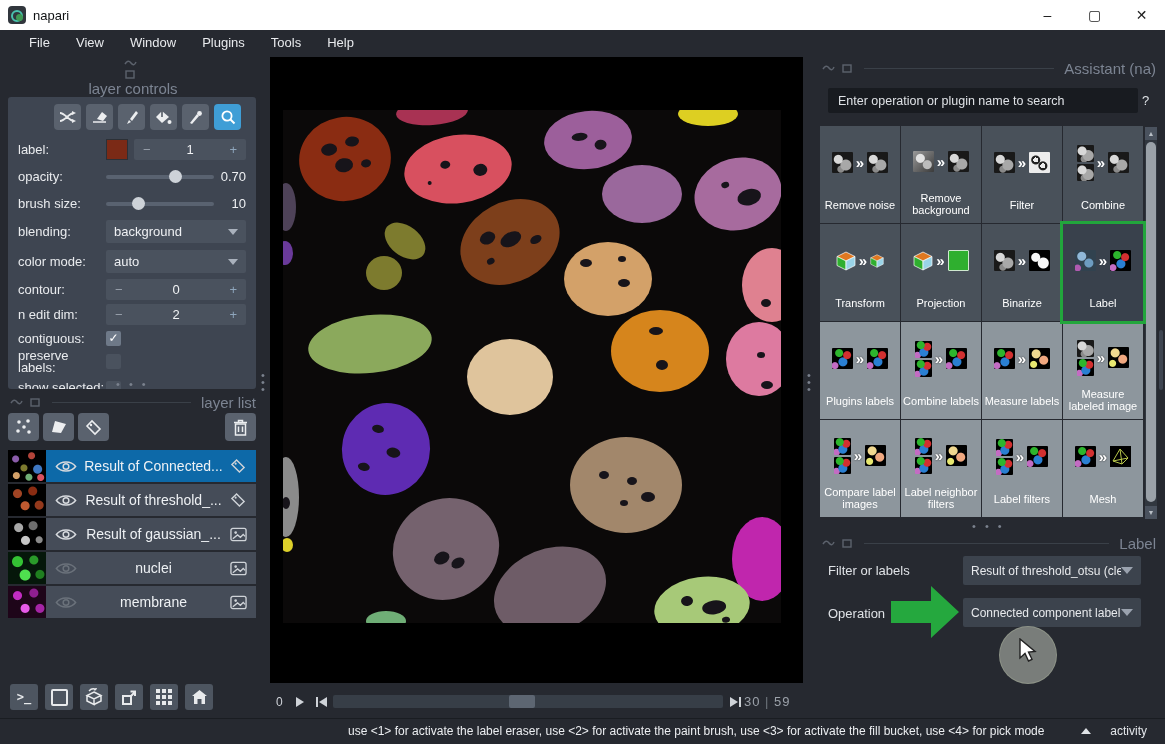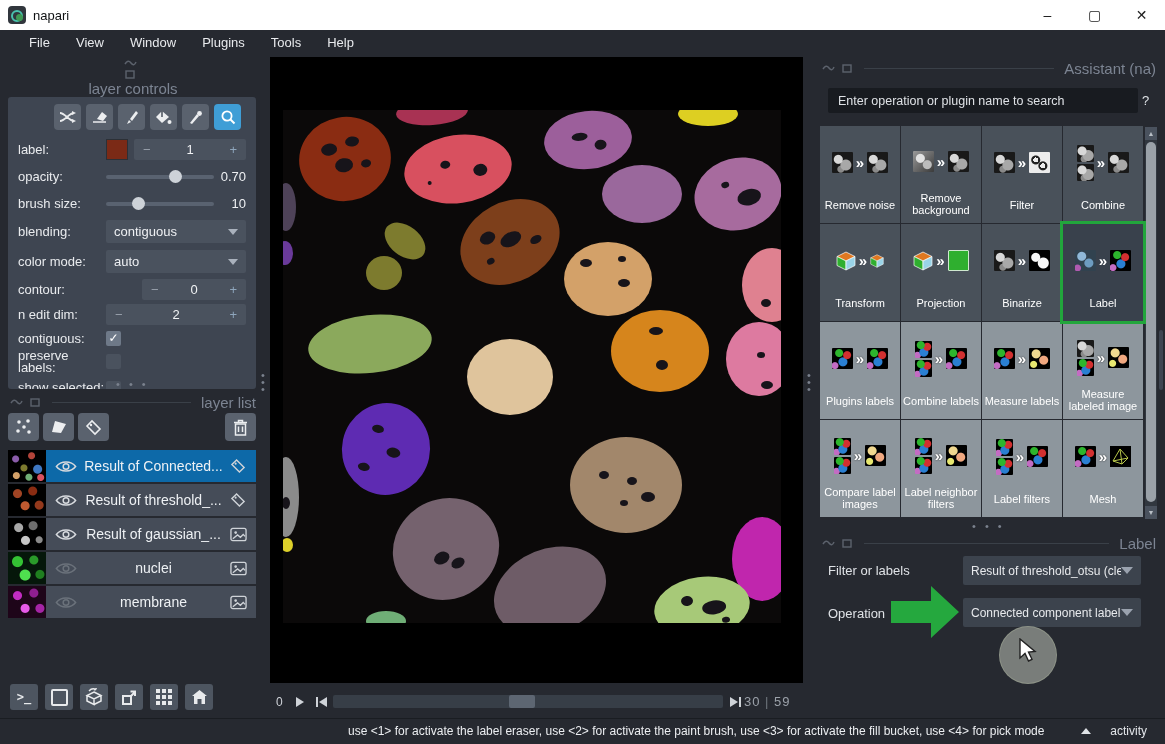--- a/index.html
+++ b/index.html
@@ -224,37 +224,37 @@
           <span class="shandle" style="left:26px;"></span>
         </span>
       <span class="sliderval">10</span>
     </span>
   </div>
 
   <div class="frow" style="height:29px;">
     <span class="flab">blending:</span>
     <span class="fctl">
         <span class="combo">
-      <span class="cval">contiguous</span>
+      <span class="cval">background</span>
       <span class="carr"></span>
         </span>
     </span>
   </div>
 
   <div class="frow" style="height:31px;">
     <span class="flab">color mode:</span>
     <span class="fctl">
         <span class="combo">
       <span class="cval">auto</span>
       <span class="carr"></span>
         </span>
     </span>
   </div>
 
-  <div class="frow" style="height:25px;gap:36px;">
+  <div class="frow" style="height:25px;">
     <span class="flab">contour:</span>
     <span class="fctl">
         <span class="spin" style="margin-left:0;">
       <span class="sminus">−</span>
       <span class="sval">0</span>
       <span class="splus">+</span>
         </span>
     </span>
   </div>
 

